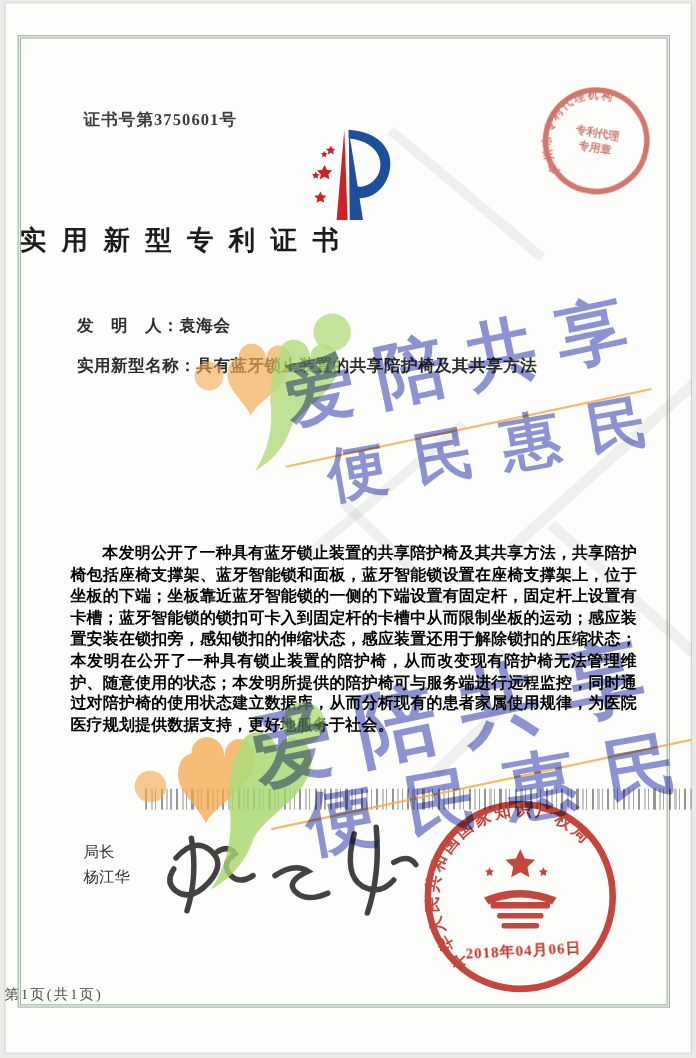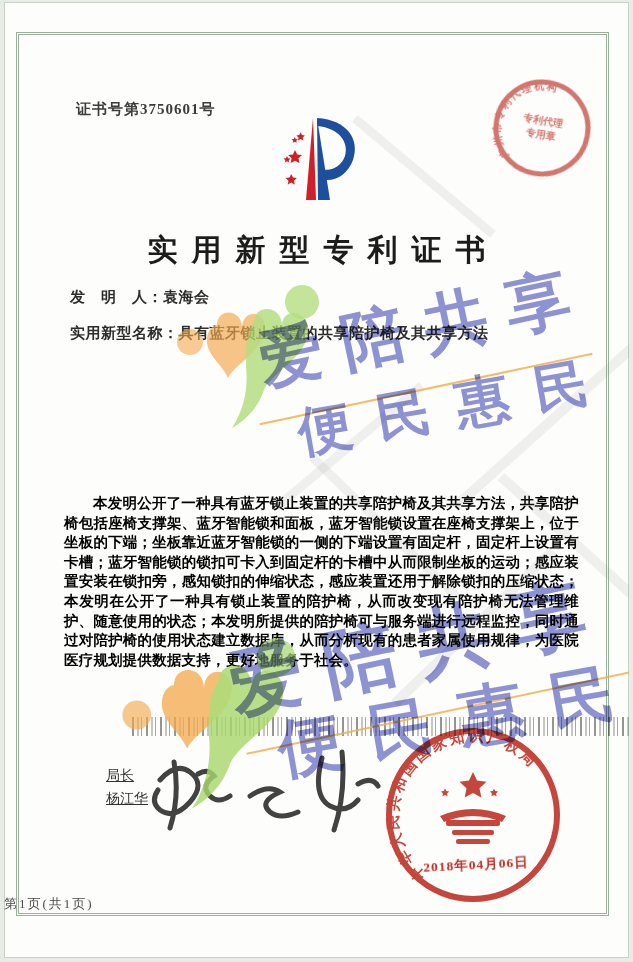--- a/index.html
+++ b/index.html
@@ -17,34 +17,34 @@
     position:absolute;left:12px;right:20px;top:30px;bottom:42px;
     border:3px double #9bb09b;pointer-events:none;z-index:1;
   }
   .content{position:absolute;inset:0;z-index:2;}
   .cert-no{
     position:absolute;left:72px;top:98px;font-size:15px;color:#3c3c3c;
     letter-spacing:1px;font-weight:600;filter:blur(.3px);
   }
   .logo{position:absolute;left:252px;top:108px;width:126px;height:98px;}
   .title{
-    position:absolute;left:0;top:228px;width:100%;text-align:center;
-    font-size:30px;font-weight:700;color:#1c1c1c;letter-spacing:14px;
+    position:absolute;left:0;top:200px;width:100%;
+    font-size:24px;font-weight:700;color:#1c1c1c;letter-spacing:14px;
     text-indent:14px;margin:0;filter:blur(.25px);
   }
   .fields{position:absolute;left:66px;top:284px;width:500px;font-size:15px;color:#2d2d2d;}
   .field-row{margin-bottom:13px;line-height:23px;filter:blur(.3px);white-space:nowrap;}
   .field-row .lbl{font-weight:700;letter-spacing:.5px;}
   .field-row .val{font-weight:600;letter-spacing:.5px;}
   .abstract{
     position:absolute;left:60px;top:492px;width:515px;margin:0;
     font-size:14.5px;line-height:19.6px;color:#000000;text-align:justify;
     text-indent:2em;font-weight:700;letter-spacing:.2px;filter:blur(.35px);
   }
-  .sig-block{position:absolute;left:102px;top:762px;font-size:14px;color:#333;line-height:23px;filter:blur(.3px);text-decoration:underline;}
+  .sig-block{position:absolute;left:72px;top:762px;font-size:14px;color:#333;line-height:23px;filter:blur(.3px);}
   .sig-draw{position:absolute;left:142px;top:742px;width:236px;height:100px;opacity:.9;filter:blur(.3px);}
   .seal{position:absolute;left:378px;top:722px;width:182px;height:182px;opacity:.93;filter:blur(.35px);z-index:6;}
   .seal-date{
     position:absolute;left:392px;top:854px;width:160px;text-align:center;
     font-size:13.5px;color:#bf2f27;font-weight:700;z-index:7;
     transform:rotate(-3deg);filter:blur(.35px);letter-spacing:1px;
   }
   .corner-stamp{position:absolute;left:486px;top:74px;width:104px;height:104px;opacity:.8;transform:rotate(10deg);filter:blur(.7px);z-index:6;}
   .footer{
     position:absolute;left:0;top:893px;width:100%;

